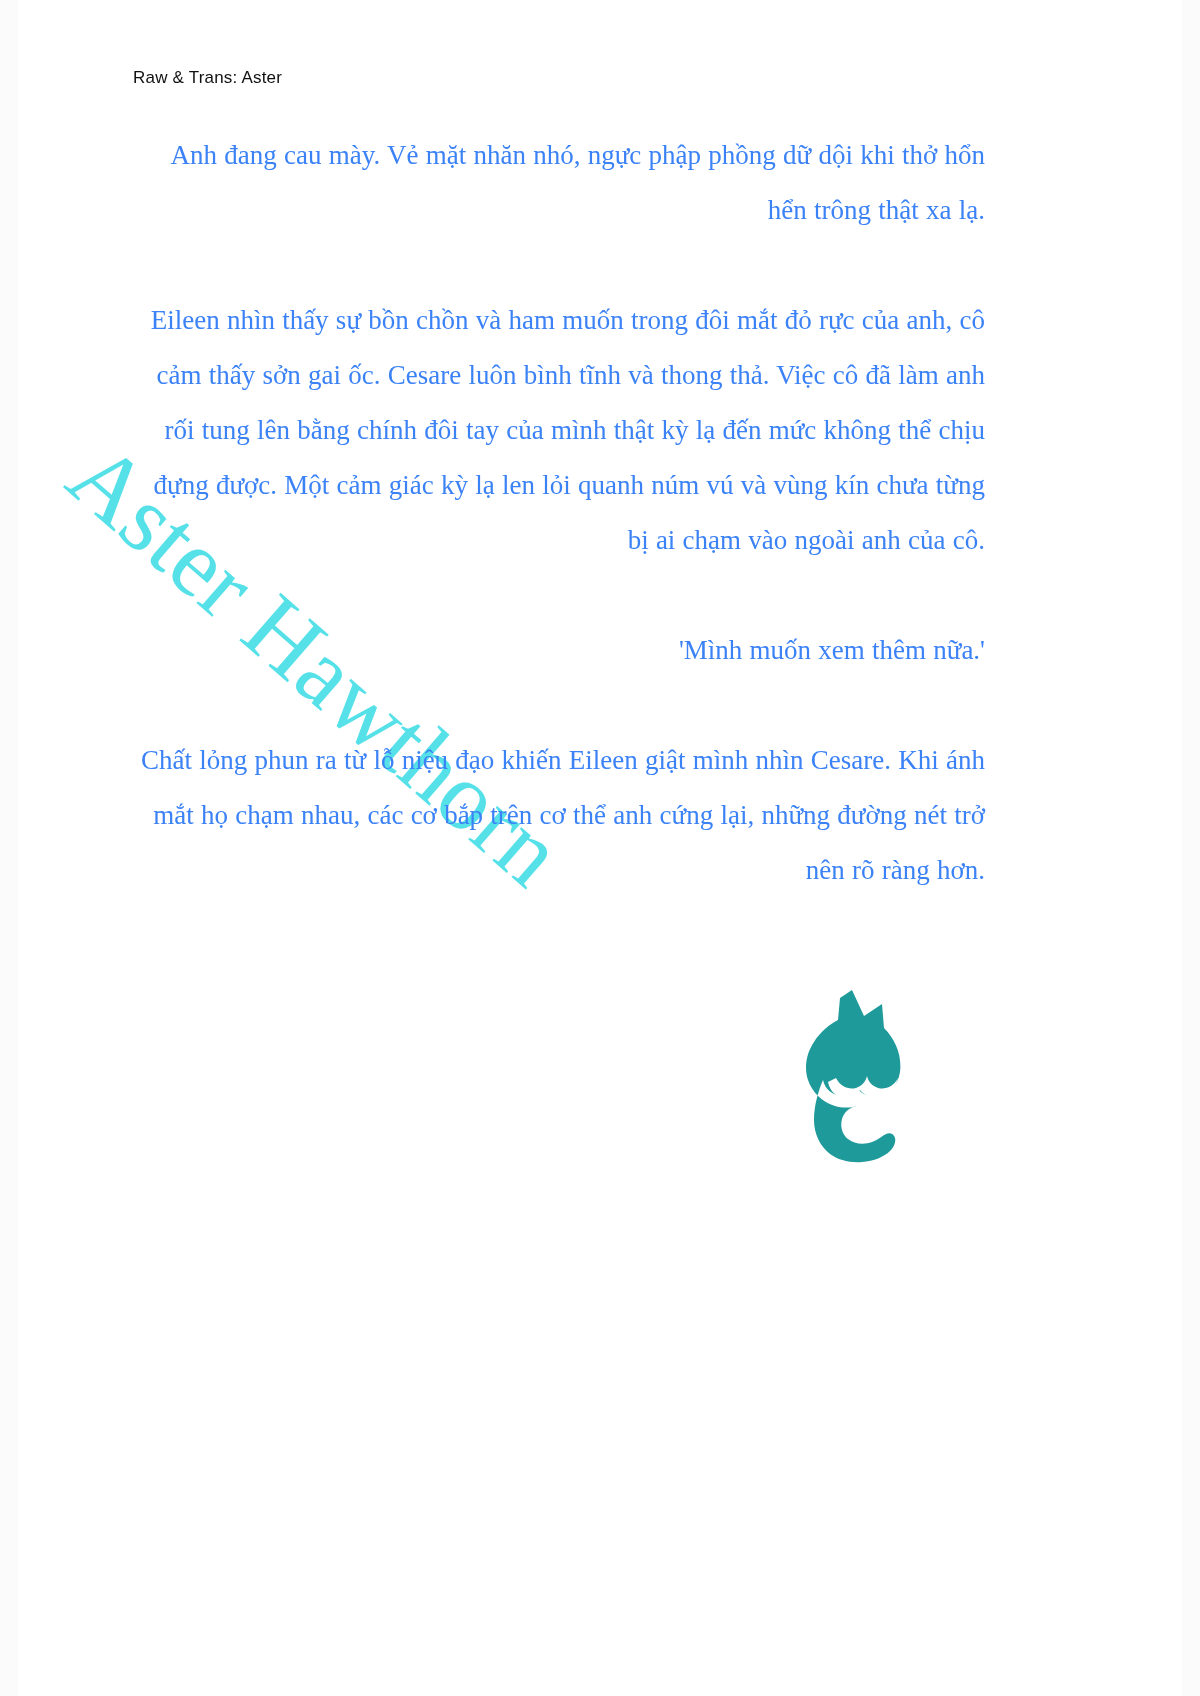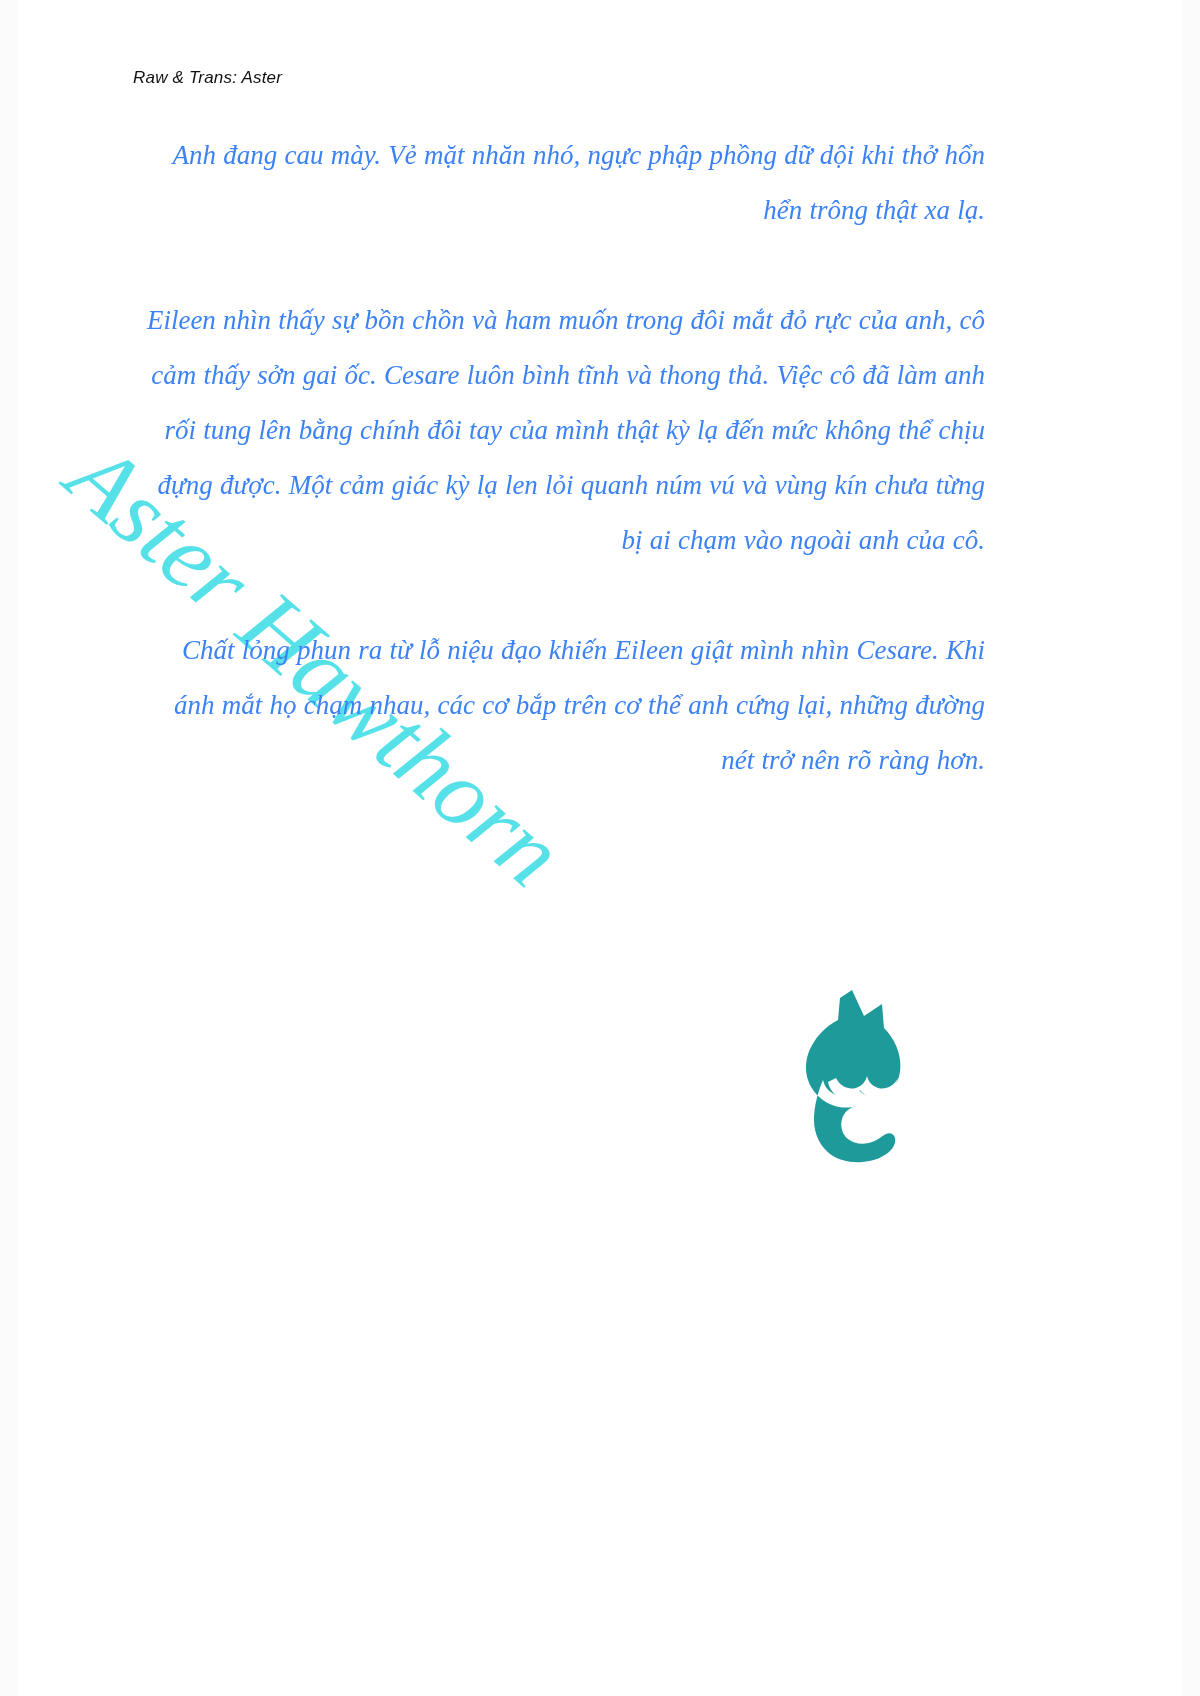--- a/index.html
+++ b/index.html
@@ -13,21 +13,20 @@
     font-family: "Liberation Serif", "DejaVu Serif", serif;
     overflow: hidden;
   }
 
   #page {
     position: relative;
     width: 1200px;
     height: 1696px;
     background: #ffffff;
     overflow: hidden;
-    font-style: italic;
   }
 
   
   #page::before {
     content: "";
     position: absolute;
     left: 0; top: 0; bottom: 0;
     width: 18px;
     background: #fbfbfb;
     pointer-events: none;
@@ -114,20 +113,21 @@
 
   <div id="credit-header">Raw &amp; Trans: Aster</div>
 
   <div id="watermark">
     <div id="watermark-text" style="color: rgb(78, 224, 232); transform: rotate(41deg);">Aster Hawthorn</div>
   </div>
 
   <div id="body-text">
     <p class="para">Anh đang cau mày. Vẻ mặt nhăn nhó, ngực phập phồng dữ dội khi thở hổn hển trông thật xa lạ.</p>
     <p class="para">Eileen nhìn thấy sự bồn chồn và ham muốn trong đôi mắt đỏ rực của anh, cô cảm thấy sởn gai ốc. Cesare luôn bình tĩnh và thong thả. Việc cô đã làm anh rối tung lên bằng chính đôi tay của mình thật kỳ lạ đến mức không thể chịu đựng được. Một cảm giác kỳ lạ len lỏi quanh núm vú và vùng kín chưa từng bị ai chạm vào ngoài anh của cô.</p>
+    <p class="para">'Mình muốn xem thêm nữa.'</p>
     <p class="para">Chất lỏng phun ra từ lỗ niệu đạo khiến Eileen giật mình nhìn Cesare. Khi ánh mắt họ chạm nhau, các cơ bắp trên cơ thể anh cứng lại, những đường nét trở nên rõ ràng hơn.</p>
   </div>
 
   <div id="cat-logo">
     <svg viewBox="0 0 135 185" xmlns="http://www.w3.org/2000/svg" aria-hidden="true">
       <path id="cat-path" fill="#1f9a9a" d="
         M 74 8
         L 86 34
         L 104 22
         L 106 46

